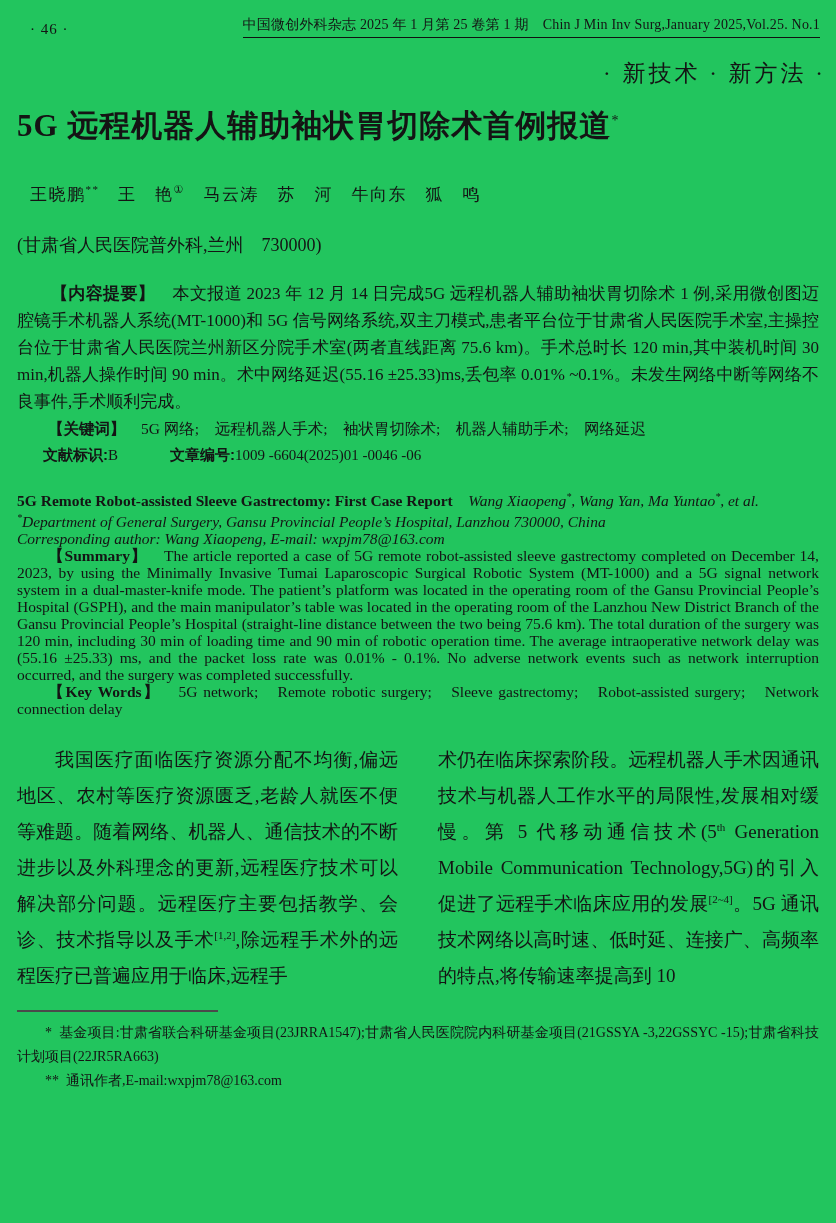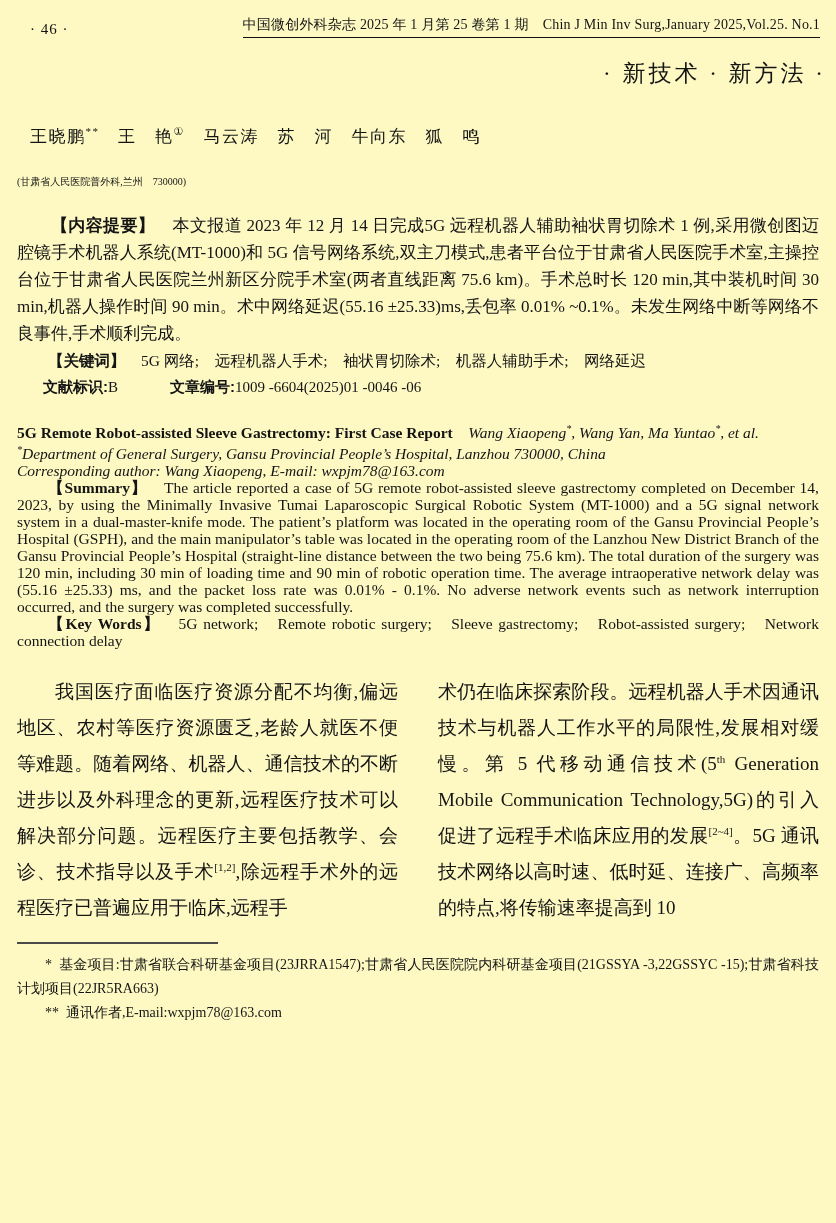--- a/index.html
+++ b/index.html
@@ -1,35 +1,35 @@
 <!DOCTYPE html>
 <html><head>
 <meta charset="utf-8">
 <style>
   html,body{margin:0;padding:0;background:#e8e8e8;}
   .page{
-    width:836px;height:1223px;margin:0 auto;background:#fef9c3;color:#141414;
+    width:836px;height:1223px;margin:0 auto;background:#22c55e;color:#141414;
     font-family:"Liberation Serif","DejaVu Serif",serif;
     position:relative;box-sizing:border-box;overflow:hidden;
   }
   
   .header{display:flex;justify-content:space-between;align-items:flex-end;
     padding:16px 16px 0 30px;}
   .page-num{font-size:15px;letter-spacing:1px;}
   .journal-line{font-size:14px;border-bottom:1.5px solid #111;padding-bottom:3px;letter-spacing:.2px;}
   
   .section-label{text-align:right;padding-right:10px;margin-top:20px;
     font-size:23px;letter-spacing:3px;}
   
   .title{margin:16px 16px 0 17px;font-size:31px;font-weight:bold;letter-spacing:1px;}
   .title sup{font-size:14px;font-weight:normal;}
   
   .authors{margin:36px 0 0 30px;font-size:17px;letter-spacing:1.5px;}
   .authors sup{font-size:11px;}
-  .affiliation{margin:27px 0 0 17px;font-size:10px;}
+  .affiliation{margin:27px 0 0 17px;font-size:18px;}
   
   .para{margin:0 17px;text-align:justify;}
   .abstract{margin-top:23px;font-size:17px;line-height:27px;text-indent:2em;}
   .keywords-cn{font-size:15.5px;line-height:27px;text-indent:2em;}
   .b-label{font-family:"Liberation Sans","DejaVu Sans",sans-serif;font-weight:bold;}
   .docinfo{font-size:15px;line-height:26px;padding-left:26px;margin:0 17px;}
   .docinfo .gap{margin-left:52px;}
   
   .english{margin:20px 17px 1px;font-size:15.5px;line-height:17px;}
   .en-title{font-weight:bold;}
@@ -56,20 +56,21 @@
 
 <div class="page">
 
   <div class="header">
     <span class="page-num">· 46 ·</span>
     <span class="journal-line">中国微创外科杂志 2025 年 1 月第 25 卷第 1 期　Chin J Min Inv Surg,January 2025,Vol.25. No.1</span>
   </div>
 
   <div class="section-label">· 新技术 · 新方法 ·</div>
 
+  <h1 class="title"><span>5G 远程机器人辅助袖状胃切除术首例报道</span><sup>*</sup></h1>
 
   <div class="authors"><span>王晓鹏</span><sup>**</sup><span>　王　艳</span><sup>①</sup><span>　马云涛　苏　河　牛向东　狐　鸣</span></div>
 
   <div class="affiliation">(甘肃省人民医院普外科,兰州　730000)</div>
 
   <p class="para abstract"><span class="b-label">【内容提要】</span>　<span>本文报道 2023 年 12 月 14 日完成5G 远程机器人辅助袖状胃切除术 1 例,采用微创图迈腔镜手术机器人系统(MT-1000)和 5G 信号网络系统,双主刀模式,患者平台位于甘肃省人民医院手术室,主操控台位于甘肃省人民医院兰州新区分院手术室(两者直线距离 75.6 km)。手术总时长 120 min,其中装机时间 30 min,机器人操作时间 90 min。术中网络延迟(55.16 ±25.33)ms,丢包率 0.01% ~0.1%。未发生网络中断等网络不良事件,手术顺利完成。</span></p>
 
   <p class="para keywords-cn"><span class="b-label">【关键词】</span>　<span>5G 网络;　远程机器人手术;　袖状胃切除术;　机器人辅助手术;　网络延迟</span></p>
 
   <div class="docinfo"><span class="b-label">文献标识:</span><span>B</span><span class="b-label gap">文章编号:</span><span>1009 -6604(2025)01 -0046 -06</span></div>

